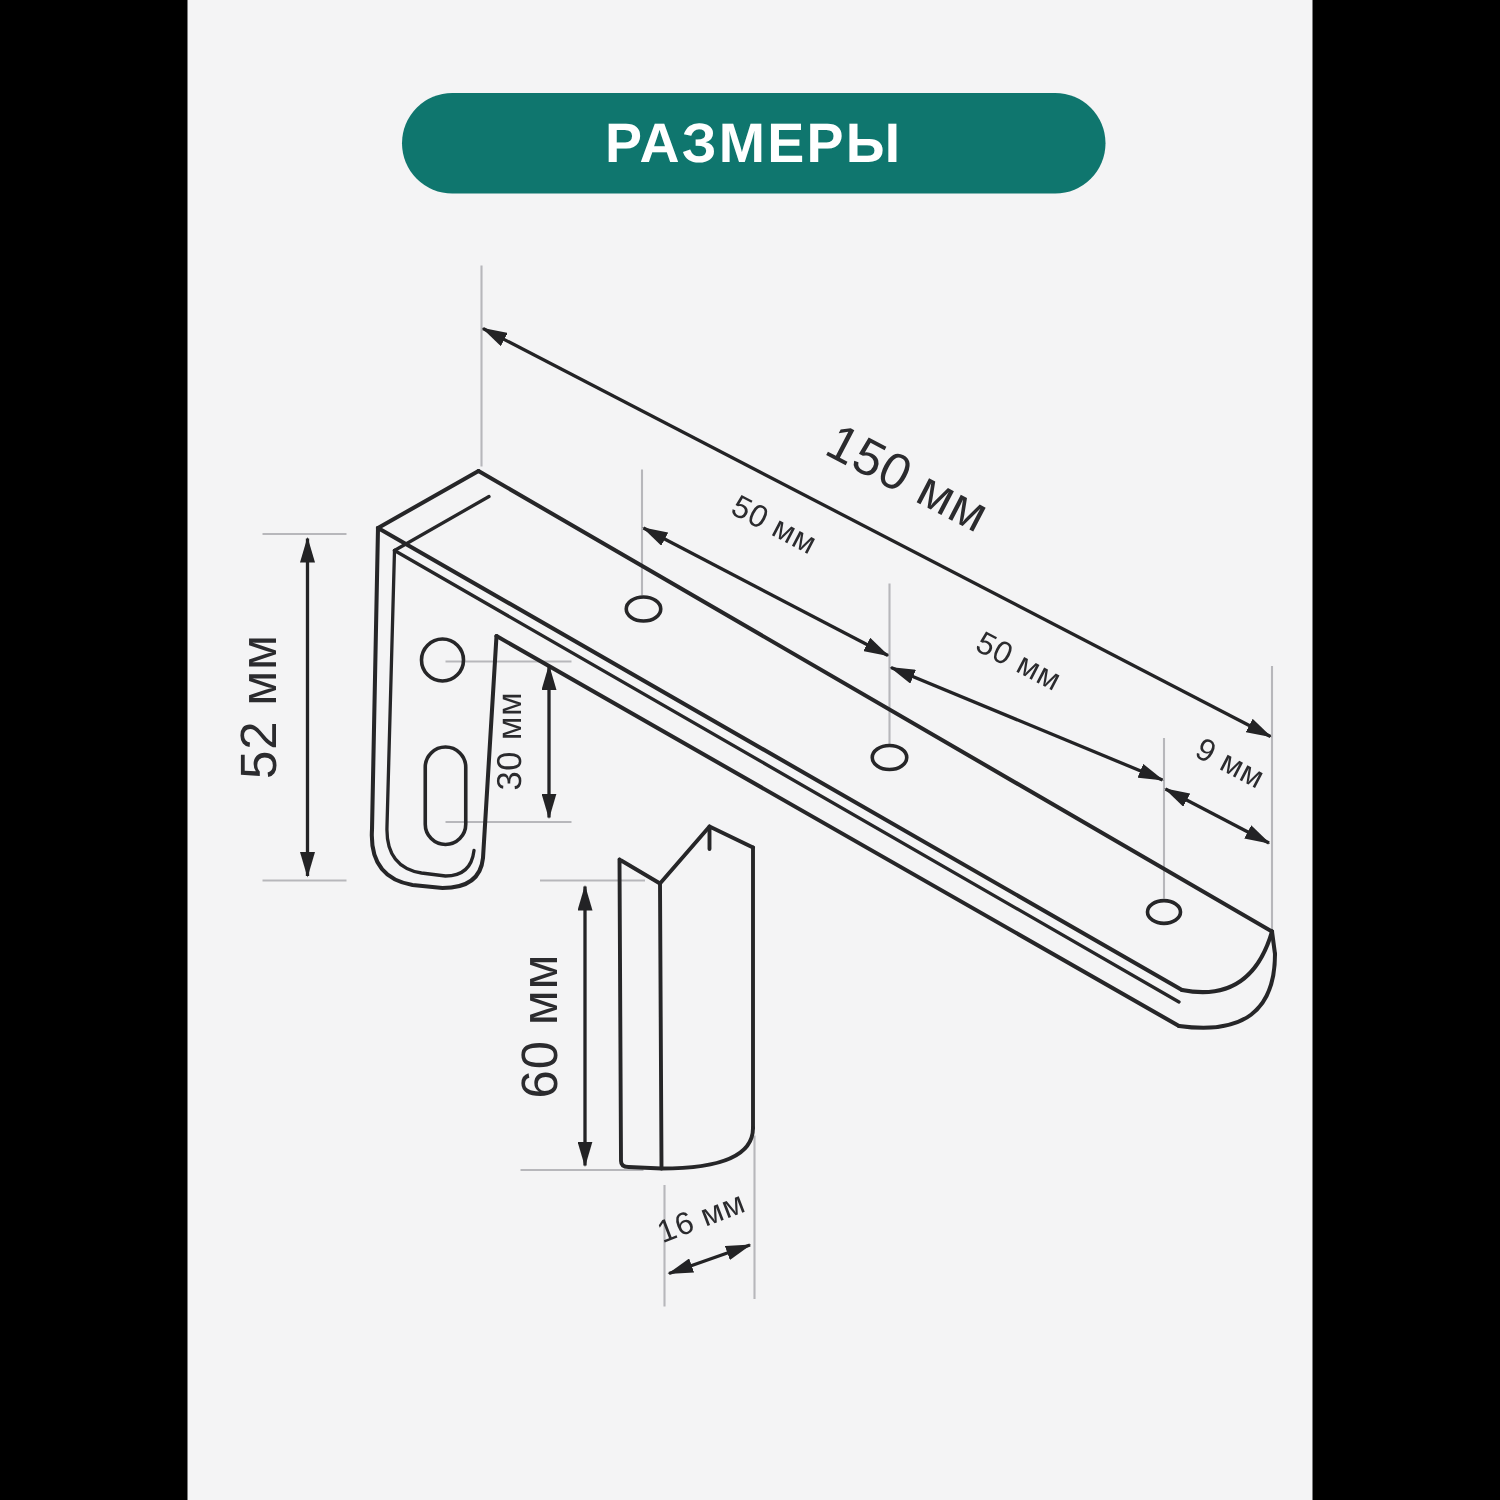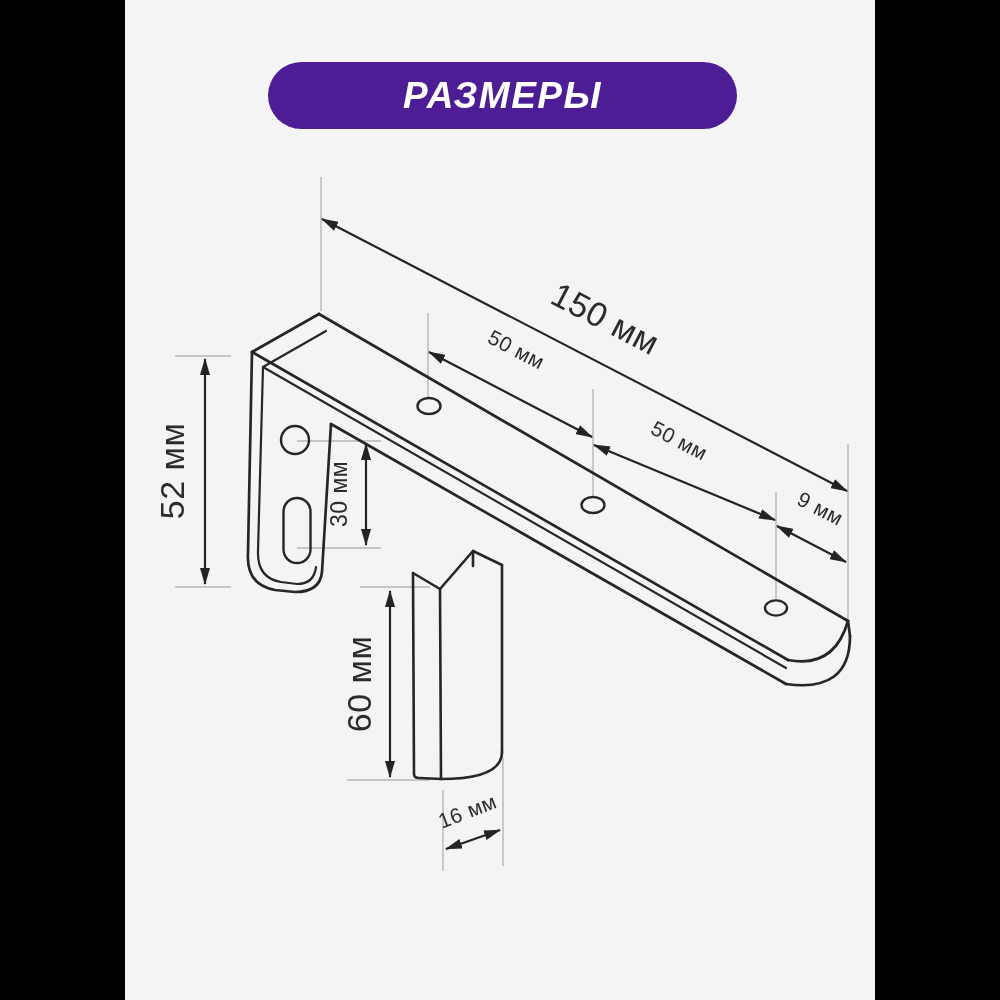--- a/index.html
+++ b/index.html
@@ -33,21 +33,21 @@
   .dim-label-big{font-size:34px;letter-spacing:0.5px;}
   .dim-label-small{font-size:21px;letter-spacing:0.5px;}
   .dim-label-mid{font-size:23px;letter-spacing:0.5px;}
 </style>
 </head>
 <body>
 
 <div class="stage">
   <div class="content-bg"></div>
 
-  <div class="badge" style="background:#4c1d95;font-style:italic;">
+  <div class="badge" style="background:#0f766e;">
     <span style="color:#ffffff;">РАЗМЕРЫ</span>
   </div>
 
   <svg class="drawing" width="1000" height="1000" viewBox="0 0 1000 1000">
     <defs>
       <marker id="arrow" markerUnits="userSpaceOnUse" markerWidth="17" markerHeight="10" refX="16" refY="5" orient="auto-start-reverse">
         <path d="M0,0 L17,5 L0,10 Z" fill="#232325"></path>
       </marker>
     </defs>
 

